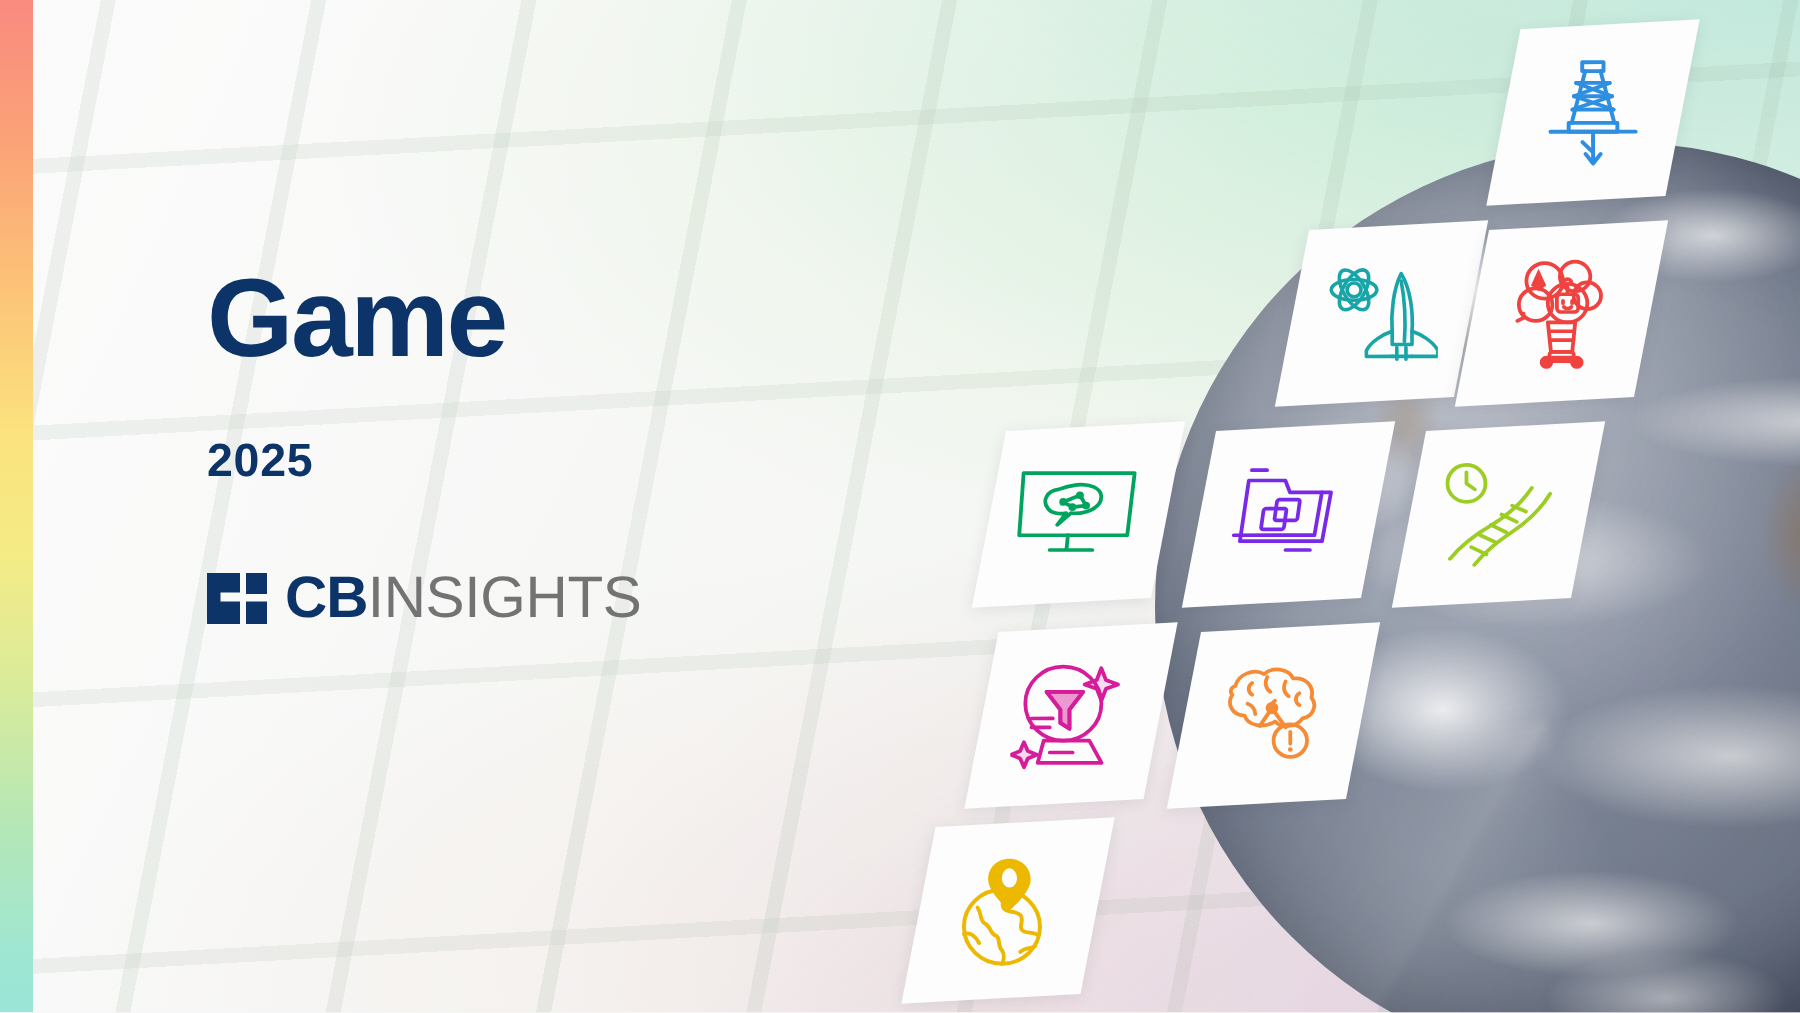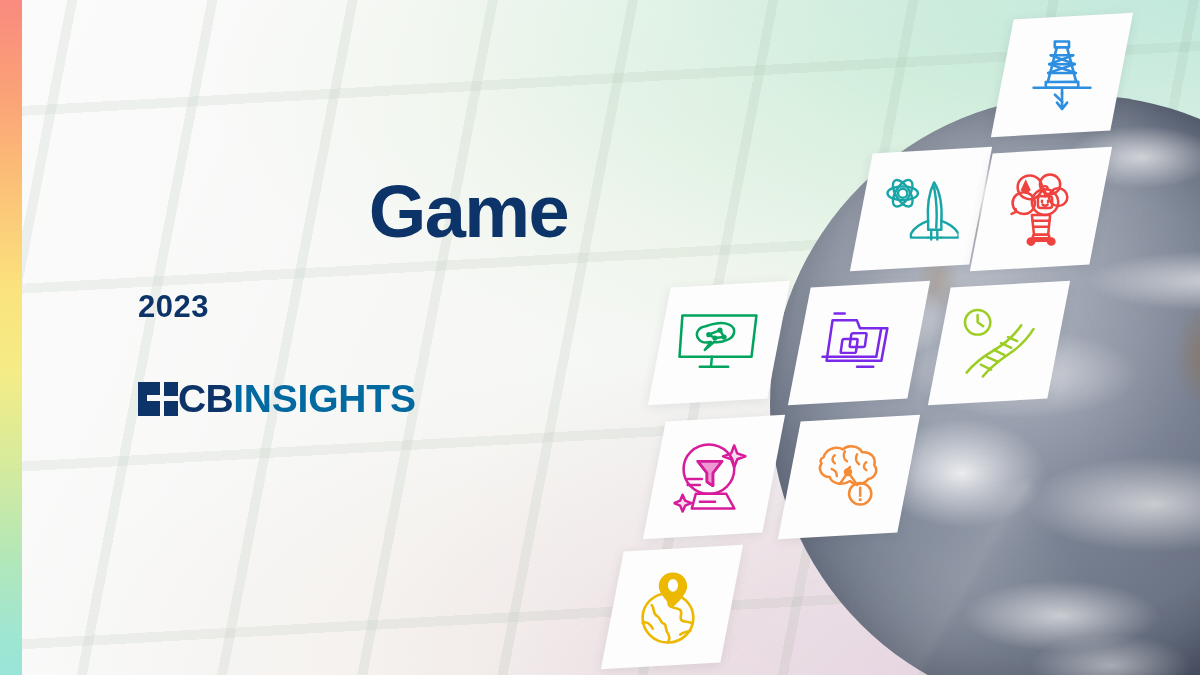--- a/index.html
+++ b/index.html
@@ -116,33 +116,32 @@
     display:flex; align-items:center; justify-content:center;
   }
   .tile > svg { transform:skewX(14deg) rotate(3.2deg); display:block; }
 
   
   .content { position:absolute; left:138px; top:176px; width:430px; }
   .title {
     color:#0d3469;
     font-size:74px; line-height:.98; font-weight:bold;
     letter-spacing:-1.6px;
-    text-align:right;
   }
   .title .line2 { display:block; }
   .year {
     color:#0d3469;
     font-size:31px; font-weight:bold; letter-spacing:.5px;
     margin-top:40px;
   }
   .logo { display:flex; align-items:center; margin-top:52px; }
   .logo-mark { width:40px; height:34px; flex:0 0 auto; }
-  .logo-text { display:flex; align-items:center; }
+  .logo-text { margin-left:12px; display:flex; align-items:center; }
   .logo-cb { color:#0d3469; font-size:39px; font-weight:bold; letter-spacing:-.6px; }
-  .logo-ins { color:#0369a1; font-size:39px; font-weight:700; letter-spacing:-.2px; }
+  .logo-ins { color:#737373; font-size:39px; font-weight:400; letter-spacing:-.2px; }
 </style>
 </head>
 <body>
 
 <div id="stage">
 
   <div class="bg-wash"></div>
 
   <div class="grid-layer">
     <div class="grid-v"></div>
@@ -281,21 +280,21 @@
         <path d="M41 66 C44 63 48 64 51 62"></path>
       </svg>
     </div>
 
   </div>
 
   <div class="content">
     <div class="title">
       <span>Game</span>
     </div>
-    <div class="year">2023</div>
+    <div class="year">2025</div>
 
     <div class="logo">
       <svg class="logo-mark" viewBox="0 0 40 34">
         <path d="M0 0 H22 V13 H9 V19 H22 V34 H0 Z" fill="#0d3469"></path>
         <rect x="26" y="0" width="14" height="14" fill="#0d3469"></rect>
         <rect x="26" y="19" width="14" height="15" fill="#0d3469"></rect>
       </svg>
       <div class="logo-text">
         <span class="logo-cb">CB</span>
         <span class="logo-ins">INSIGHTS</span>

